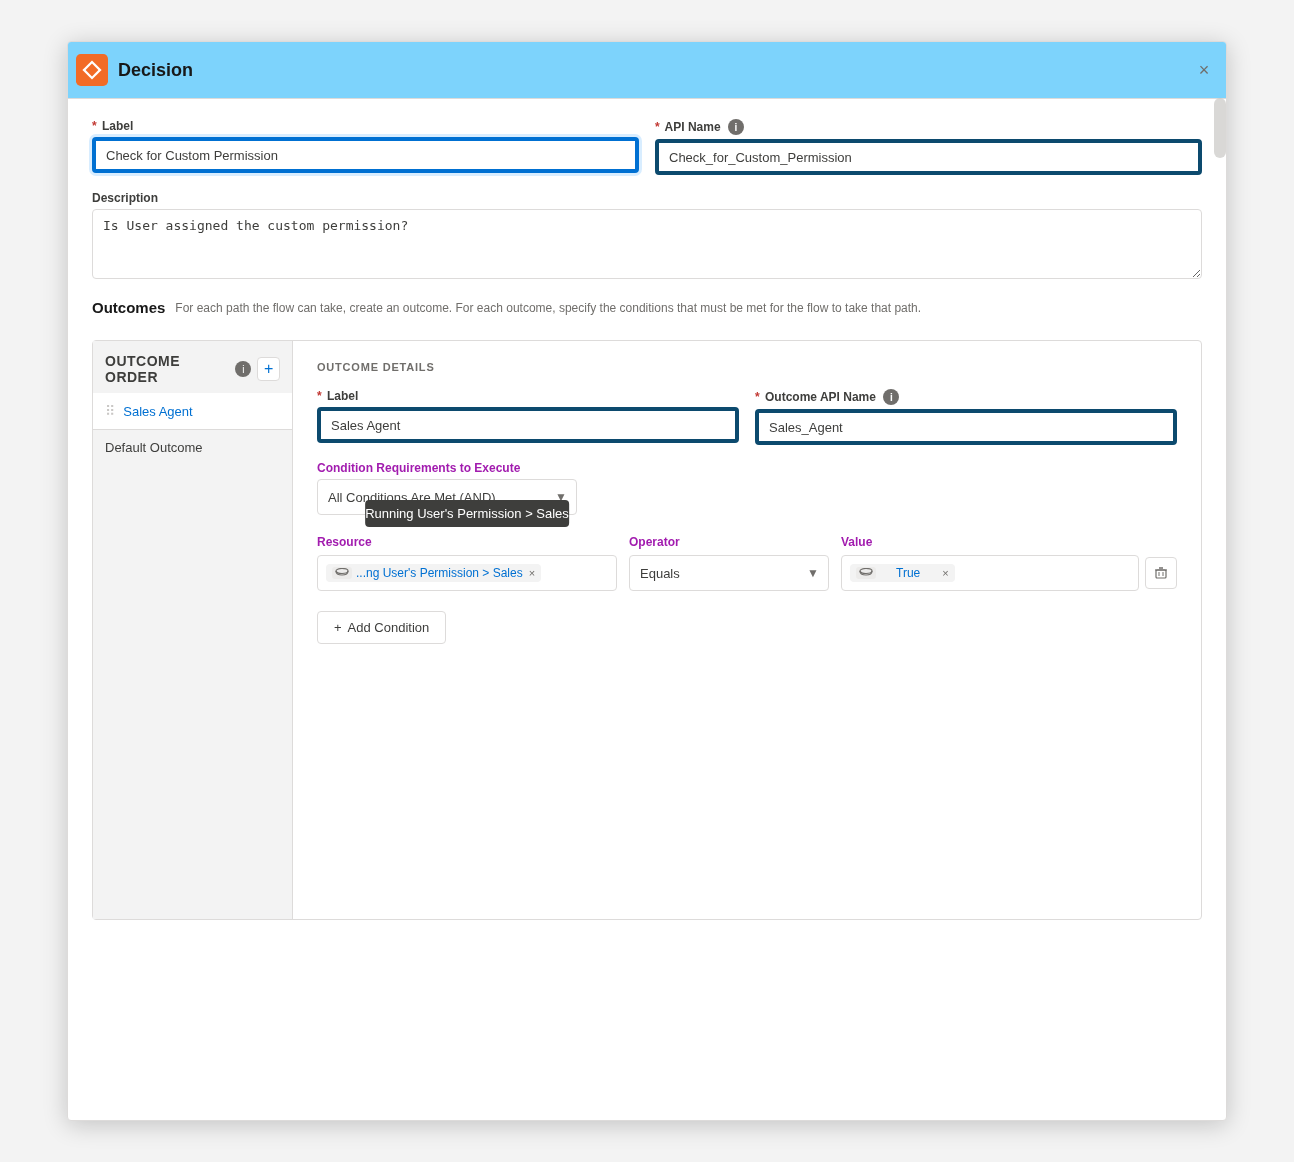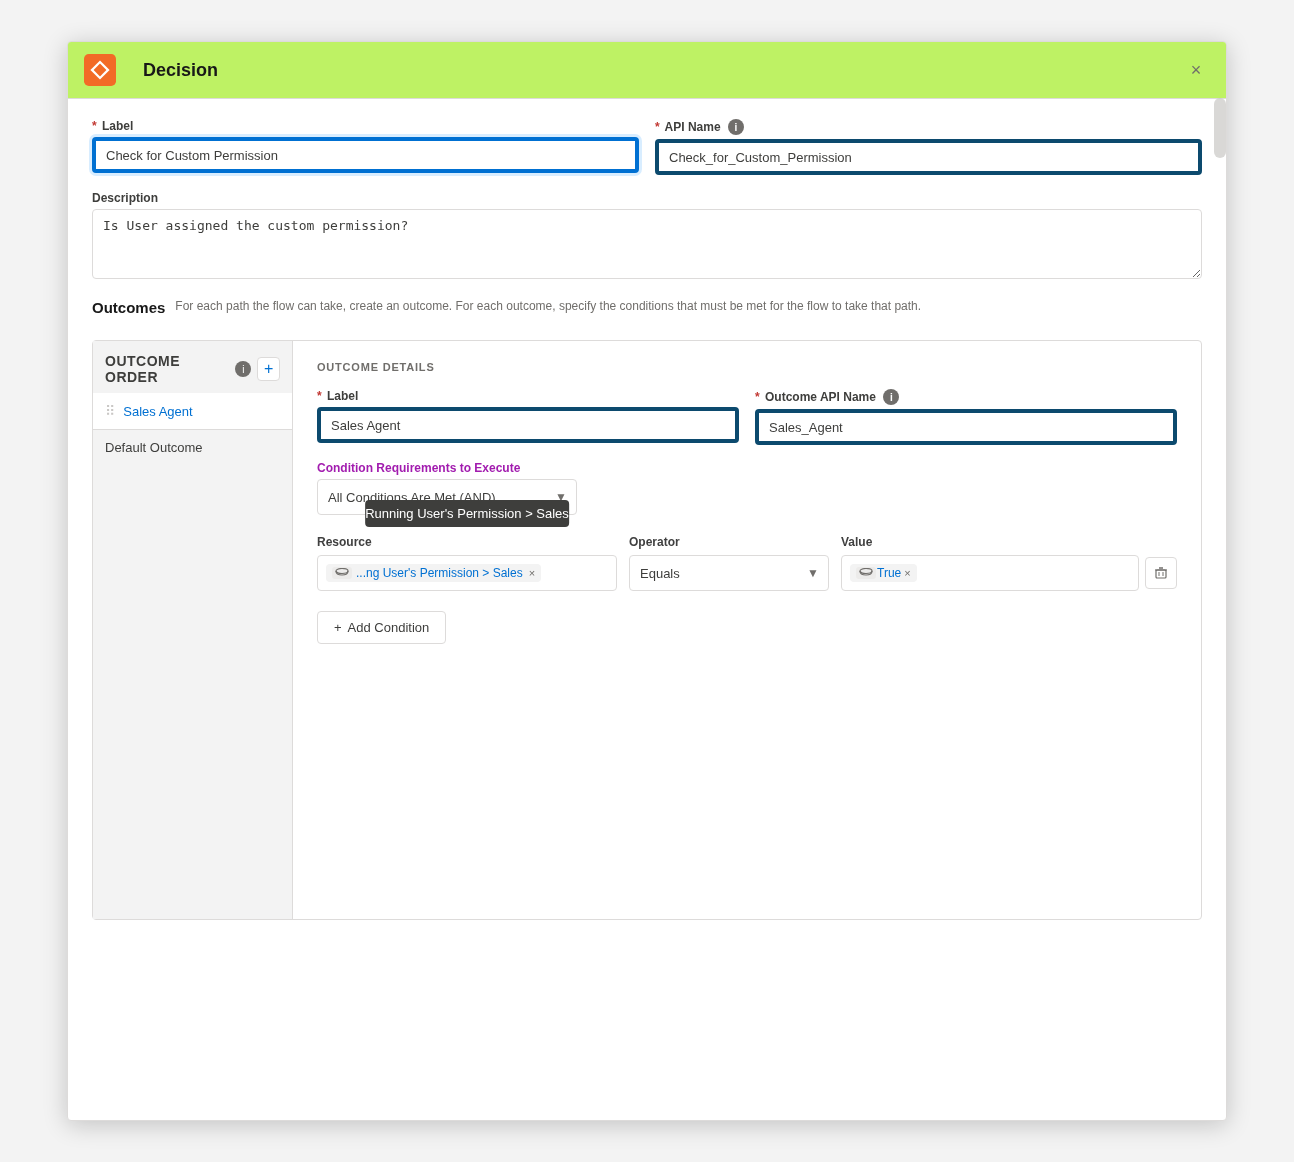--- a/index.html
+++ b/index.html
@@ -23,24 +23,24 @@
       box-shadow: 0 4px 24px rgba(0,0,0,0.2);
       display: flex;
       flex-direction: column;
       overflow: hidden;
       position: relative;
     }
 
     .modal-header {
       display: flex;
       align-items: center;
-      padding: 12px 16px;
+      padding: 12px 8px;
       border-bottom: 1px solid #dddbda;
-      background: #bef264;
-      gap: 27px;
+      background: #7dd3fc;
+      gap: 10px;
     }
 
     .header-icon {
       width: 32px;
       height: 32px;
       flex-shrink: 0;
     }
 
     .modal-title {
       font-size: 18px;
@@ -126,20 +126,21 @@
       font-size: 13px;
       color: #3e3e3c;
       resize: vertical;
       min-height: 70px;
       width: 100%;
       outline: none;
     }
 
     .section-header {
       display: flex;
+      align-items: center;
       gap: 6px;
       margin-bottom: 16px;
       padding-bottom: 8px;
     }
 
     .section-title {
       font-size: 15px;
       font-weight: 700;
       color: #181818;
     }
@@ -319,21 +320,21 @@
 
     .conditions-header {
       display: flex;
       gap: 12px;
       margin-bottom: 6px;
     }
 
     .conditions-col-label {
       font-size: 12px;
       font-weight: 600;
-      color: #404040;
+      color: #a21caf;
     }
 
     .col-resource { width: 300px; }
     .col-operator { width: 200px; }
     .col-value { flex: 1; }
 
     .conditions-row {
       display: flex;
       gap: 12px;
       align-items: center;
@@ -399,21 +400,21 @@
       background: #fff;
       display: flex;
       align-items: center;
       padding: 0 8px;
       gap: 6px;
     }
 
     .value-pill {
       display: flex;
       align-items: center;
-      gap: 1px;
+      gap: 20px;
       background: #f3f3f3;
       border-radius: 4px;
       padding: 2px 6px;
       font-size: 12px;
       color: #0070d2;
     }
 
     .delete-btn {
       width: 32px;
       height: 32px;

